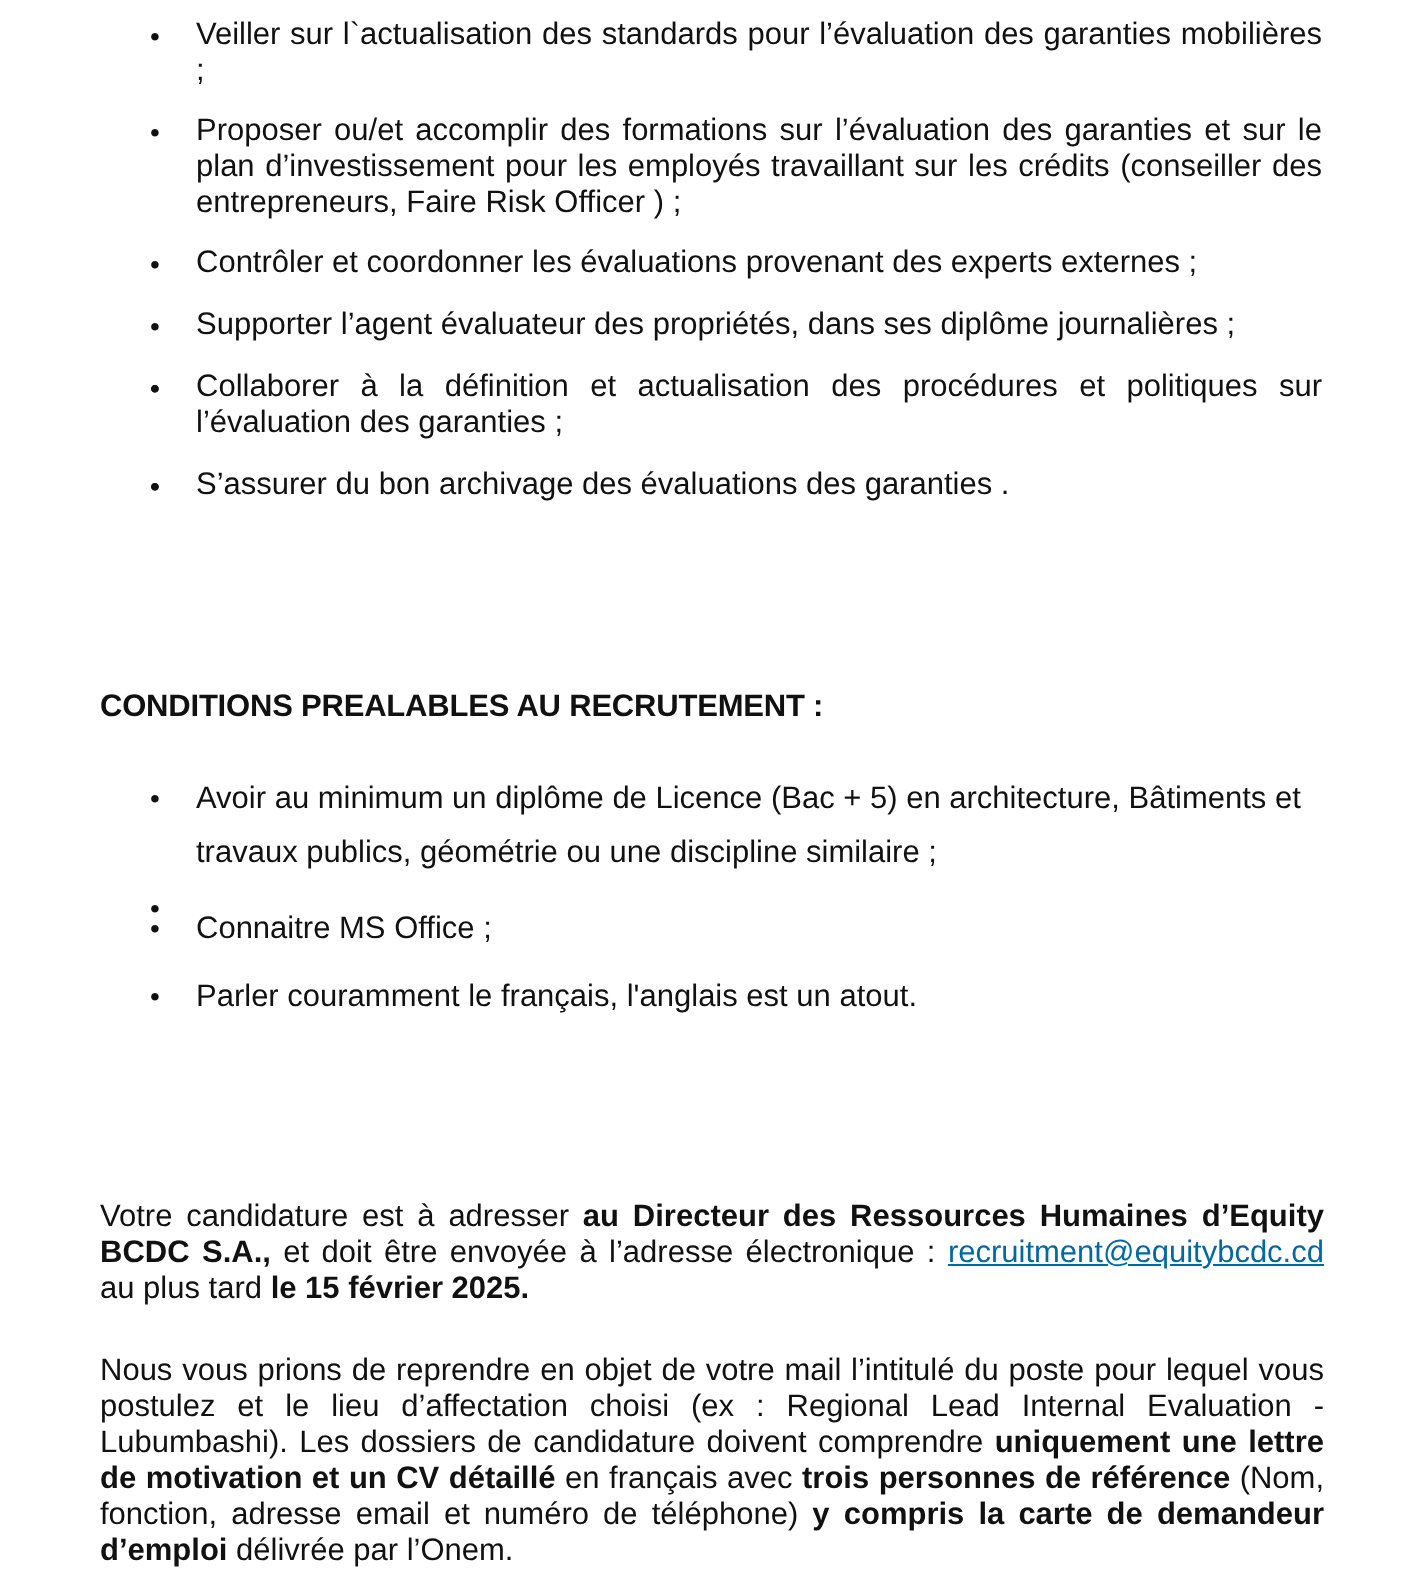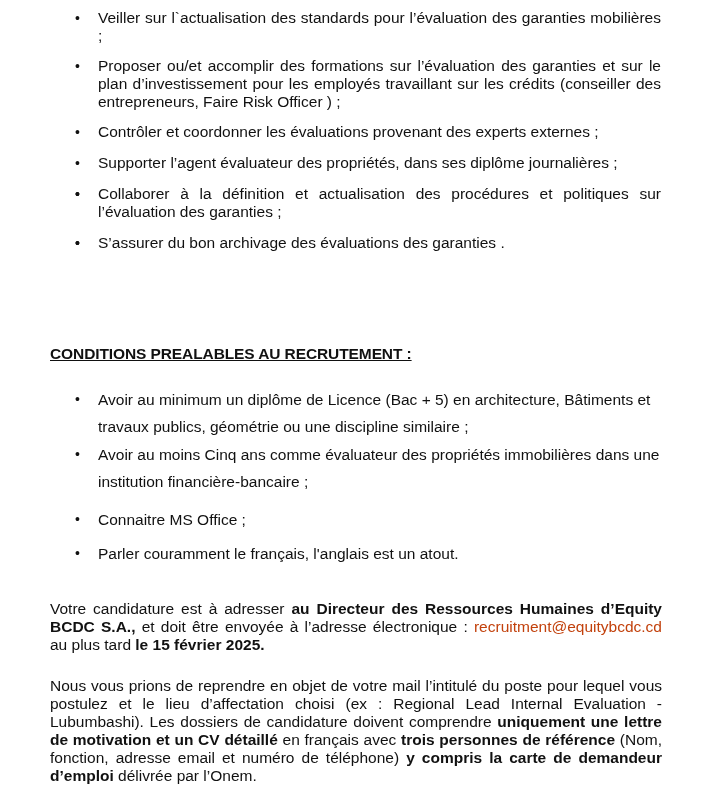--- a/index.html
+++ b/index.html
@@ -7,26 +7,26 @@
     width: 711px; height: 789px; overflow: hidden; position: relative;
     font-family: "Liberation Sans", sans-serif; font-size: 15.5px; color: #111111;
   }
   .page { position: absolute; left: 0; top: 0; width: 711px; height: 789px; }
   .list { position: absolute; left: 71px; width: 590px; margin: 0; padding: 0; list-style: none; }
   .item { position: relative; padding-left: 27px; line-height: 18px; text-align: justify; }
   .bullet { position: absolute; left: 4px; top: 0; font-size: 14px; }
   .list1 .item { margin-bottom: 13px; }
   .list2 .item { line-height: 27px; text-align: left; }
   .heading {
-    position: absolute; left: 50px; top: 345px; font-weight: bold; text-decoration: underline;
+    position: absolute; left: 50px; top: 345px; font-weight: bold; 
     font-size: 15.5px; letter-spacing: -0.1px; text-align: center;
   }
   .para { position: absolute; left: 50px; width: 612px; line-height: 18px; text-align: justify; margin: 0; }
   .para b { font-weight: bold; }
-  .link { color: #c2410c; }
+  .link { text-decoration: underline; color: #0369a1; }
   .u { }
 </style>
 </head>
 <body>
 
 <div class="page">
 
   <ul class="list list1" style="top:9px;">
     <li class="item" style="margin-bottom:12px;"><span class="bullet">•</span><span>Veiller sur l`actualisation des standards pour l’évaluation des garanties mobilières ;</span></li>
     <li class="item" style="margin-bottom:12px;"><span class="bullet">•</span><span>Proposer ou/et accomplir des formations sur l’évaluation des garanties et sur le plan d’investissement pour les employés travaillant sur les crédits (conseiller des entrepreneurs, Faire Risk Officer ) ;</span></li>
@@ -35,21 +35,21 @@
     <li class="item"><span class="bullet">•</span></li>
     <li class="item"><span class="bullet">•</span><span>Collaborer à la définition et actualisation des procédures et politiques sur l’évaluation des garanties ;</span></li>
     <li class="item"><span class="bullet">•</span></li>
     <li class="item"><span class="bullet">•</span><span>S’assurer du bon archivage des évaluations des garanties .</span></li>
   </ul>
 
   <div class="heading">CONDITIONS PREALABLES AU RECRUTEMENT :</div>
 
   <ul class="list list2" style="top:386px;">
     <li class="item" style="margin-bottom:1px;"><span class="bullet">•</span><span>Avoir au minimum un diplôme de Licence (Bac + 5) en architecture, Bâtiments et travaux publics, géométrie ou une discipline similaire ;</span></li>
-    <li class="item" style="margin-bottom:11px;"><span class="bullet">•</span><span>Avoir au moins Cinq ans comme évaluateur des propriétés immobilières dans une institution financière-bancaire ;</span></li>
+    <li class="item" style="margin-bottom:11px;"><span class="bullet">•</span></li>
     <li class="item" style="margin-bottom:7px;"><span class="bullet">•</span><span>Connaitre MS Office ;</span></li>
     <li class="item"><span class="bullet">•</span><span>Parler couramment le français, l'anglais est un atout.</span></li>
   </ul>
 
   <p class="para" style="top:600px;">
     <span>Votre candidature est à adresser </span><b>au Directeur des Ressources Humaines d’Equity BCDC S.A.,</b><span> et doit être envoyée à l’adresse électronique : </span><a class="link">recruitment@equitybcdc.cd</a><span> au plus tard </span><b>le 15 février 2025.</b>
   </p>
 
   <p class="para" style="top:677px;">
     <span>Nous vous prions de reprendre en objet de votre mail l’intitulé du poste pour lequel vous postulez et le lieu d’affectation choisi (ex : Regional Lead Internal Evaluation - Lubumbashi). Les dossiers de candidature doivent comprendre </span><b class="u">uniquement</b><b> une lettre de motivation et un CV détaillé</b><span> en français avec </span><b>trois personnes de référence</b><span> (Nom, fonction, adresse email et numéro de téléphone) </span><b>y compris la carte de demandeur d’emploi</b><span> délivrée par l’Onem.</span>

